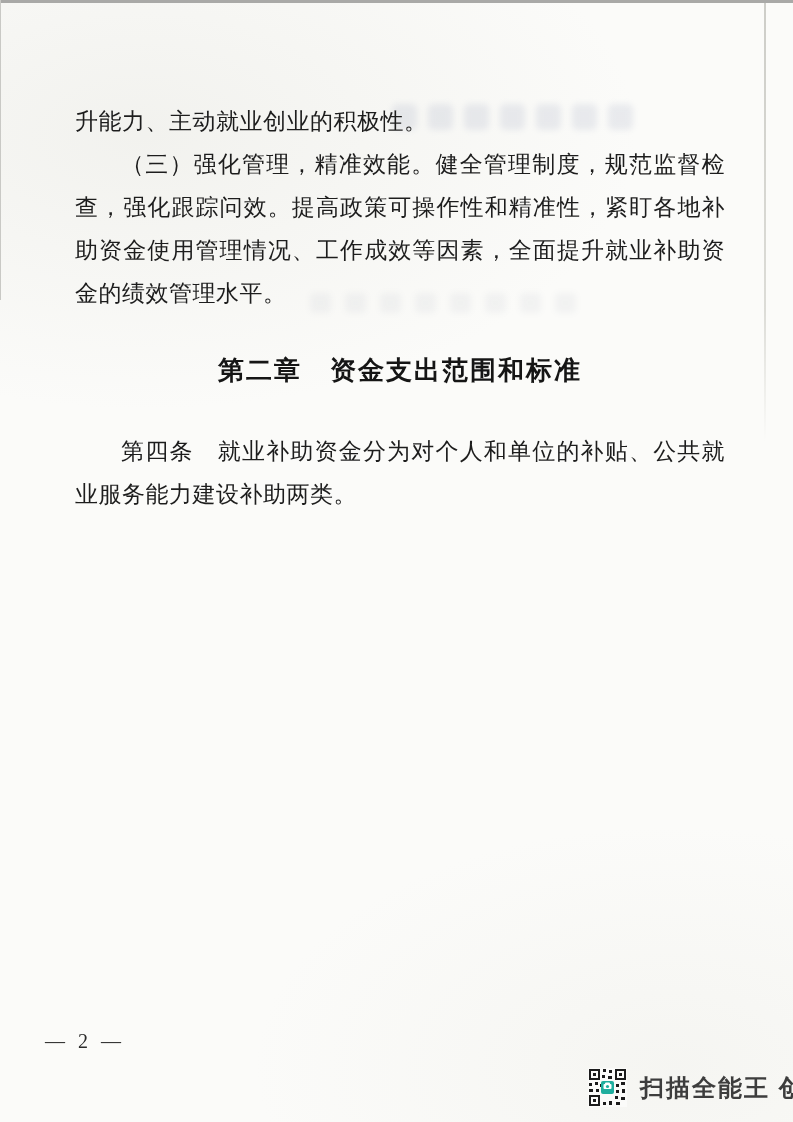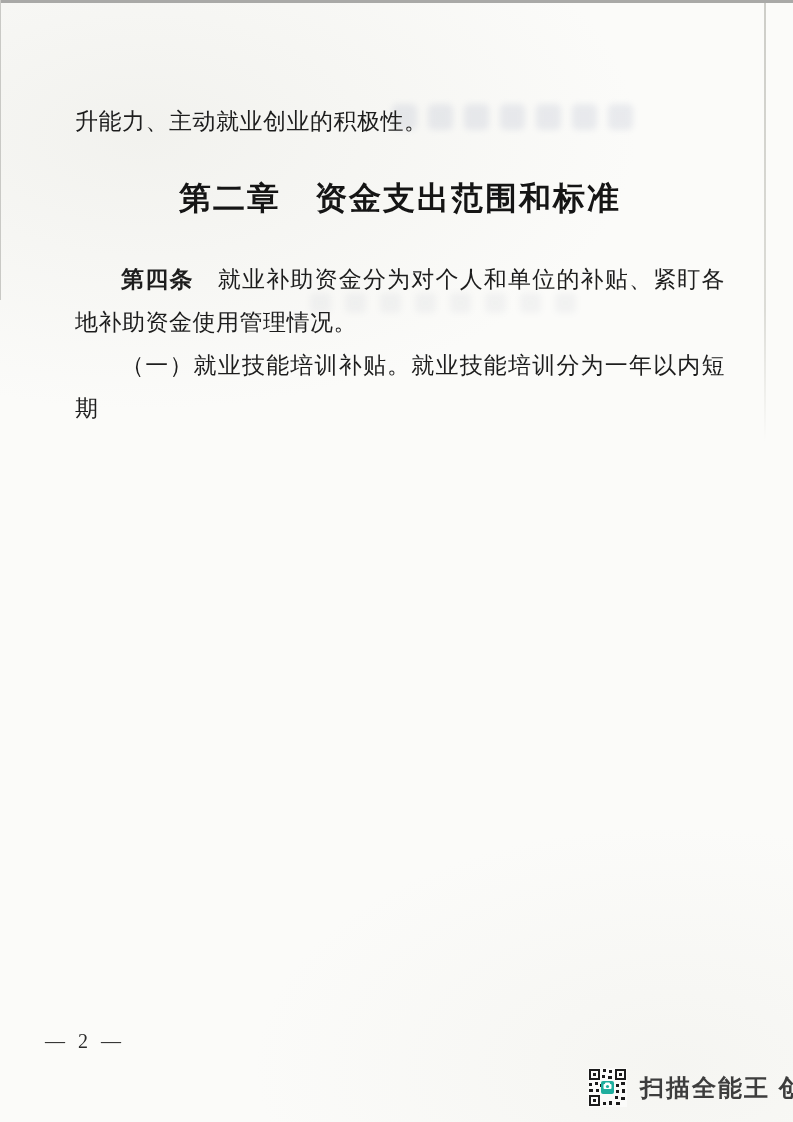--- a/index.html
+++ b/index.html
@@ -50,27 +50,27 @@
     top: 100px; left: 75px;
     width: 650px;
     font-size: 23px;
     line-height: 43px;
     color: #1d1d1d;
     text-align: justify;
     letter-spacing: 0.5px;
   }
   .content p { margin: 0; }
   .para-indent { text-indent: 2em; }
-  .lead { font-weight: bold; }
+  .lead { font-weight: normal; }
   .chapter-heading {
     text-align: center;
     text-indent: 0;
     font-family: Liberation Serif, serif;
     font-weight: bold;
-    font-size: 32px;
+    font-size: 26px;
     letter-spacing: 2px;
     margin-top: 34px !important;
     margin-bottom: 38px !important;
     color: #151515;
   }
   .page-footer {
     position: absolute;
     top: 1030px; left: 45px;
     font-size: 20px;
     color: #2a2a2a;
@@ -117,29 +117,29 @@
       <span class="blob"></span>
     <span class="blob"></span>
       <span class="blob"></span>
       <span class="blob"></span>
     <span class="blob"></span>
       <span class="blob"></span>
   </div>
 
   <div class="content">
     <p>升能力、主动就业创业的积极性。</p>
+    <p class="para-indent">（三）强化管理，精准效能。健全管理制度，规范监督检查，强化跟踪问效。提高政策可操作性和精准性，紧盯各地补助资金使用管理情况、工作成效等因素，全面提升就业补助资金的绩效管理水平。</p>
 
     <p class="chapter-heading">第二章　资金支出范围和标准</p>
 
-    <p class="para-indent"><span class="lead">第四条</span><span>　就业补助资金分为对个人和单位的补贴、紧盯各地补助资金使用管理情况。</span></p>
+    <p class="para-indent"><span class="lead">第四条</span><span>　就业补助资金分为对个人和单位的补贴、公共就业服务能力建设补助两类。</span></p>
 
 
 
 
-    <p class="para-indent">（一）就业技能培训补贴。就业技能培训分为一年以内短期</p>
   </div>
 
   <div class="page-footer">— 2 —</div>
 
   <div class="watermark">
     <svg class="qr" viewBox="0 0 39 39" xmlns="http://www.w3.org/2000/svg">
       <rect x="0" y="0" width="39" height="39" fill="#fbfbf9"></rect>
 
       <g fill="#1b1b1b">
         <rect x="1" y="1" width="11" height="11"></rect>

